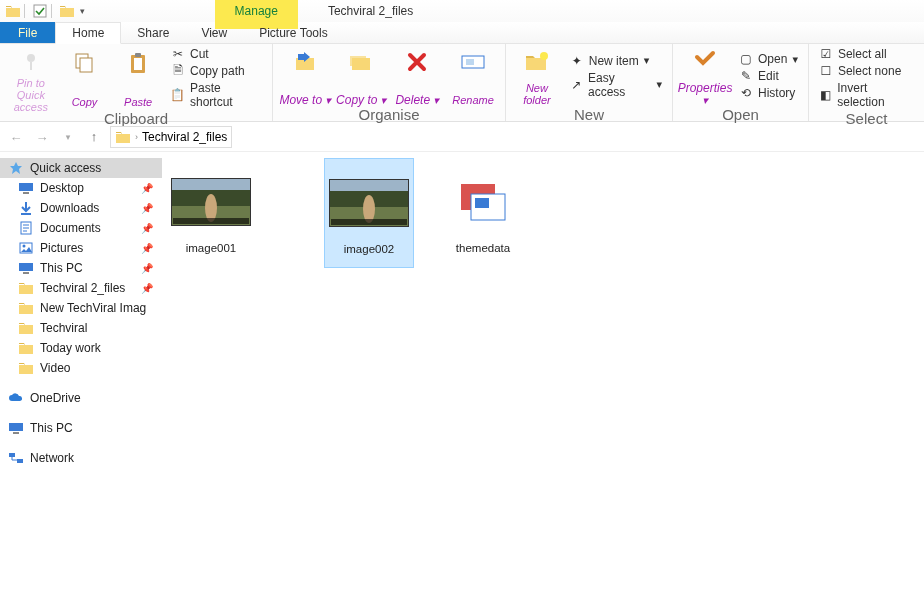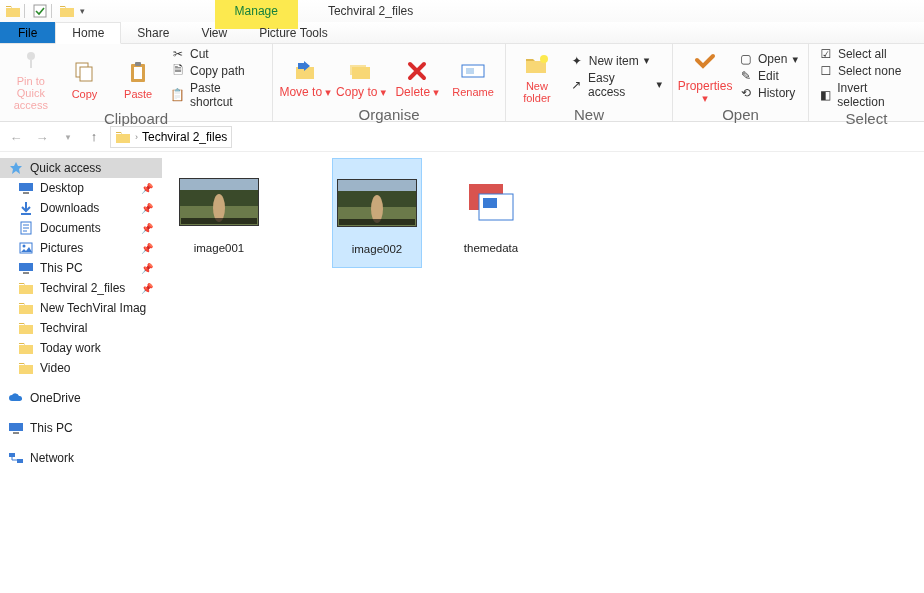--- a/index.html
+++ b/index.html
@@ -9,46 +9,46 @@
 .titlebar { height: 22px; display: flex; align-items: center; background: linear-gradient(#fff,#fafafa); }
 .titlebar .folder-ico, .titlebar .check-ico, .titlebar .folder-ico2 { width: 18px; height: 16px; margin-left: 4px; display: inline-flex; align-items: center; justify-content: center; }
 .titlebar .sep { width: 1px; height: 14px; background: #ccc; margin: 0 2px; }
 .titlebar .down { font-size: 9px; color: #555; margin-left: 4px; }
 .titlebar .context-tab { background: #fce94f; padding: 2px 20px; margin-left: 130px; height: 35px; display: flex; align-items: center; color: #15803d; }
 .titlebar .title-text { margin-left: 30px; color: #333; }
 
 
 .tabs { height: 22px; display: flex; align-items: stretch; background: linear-gradient(#fff,#f6f6f6); border-bottom: 1px solid #e5e5e5; }
 .tabs .tab { padding: 0 16px; display: flex; align-items: center; color: #333; }
-.tabs .tab-file { background: #1979ca; color: #000000; padding: 0 18px; }
+.tabs .tab-file { background: #1979ca; color: #fef9c3; padding: 0 18px; }
 .tabs .tab-active { background: #fff; border: 1px solid #e5e5e5; border-bottom: 1px solid #fff; margin-bottom: -1px; }
 .tabs .tab-context { margin-left: 0; }
 
 
 .ribbon { height: 78px; display: flex; background: #fcfcfc; border-bottom: 1px solid #e1e1e1; }
 .group { display: flex; flex-direction: column; align-items: center; padding: 2px 6px; border-right: 1px solid #e5e5e5; }
 .group-body { display: flex; flex: 1; align-items: center; gap: 4px; }
 .group-label { font-size: 15px; color: #666; padding-bottom: 1px; }
-.big-btn { display: flex; flex-direction: column; align-items: center; justify-content: center; width: 52px; height: 60px; padding-top: 2px; gap: 1px; color: #ef4444; }
+.big-btn { display: flex; flex-direction: column; align-items: center; justify-content: space-between; width: 52px; height: 60px; padding-top: 2px; gap: 1px; color: #a21caf; font-style: italic; }
 .big-btn .ico { width: 30px; height: 28px; display: flex; align-items: center; justify-content: center; font-size: 22px; }
 .big-btn .lbl { font-size: 11px; text-align: center; line-height: 12px; }
 .big-btn.disabled { opacity: 0.45; }
 .small-stack { display: flex; flex-direction: column; gap: 1px; }
 .small-btn { display: flex; align-items: center; gap: 5px; padding: 1px 4px; font-size: 11px; color: #333; }
 .small-btn .si { width: 14px; height: 14px; display: inline-flex; align-items: center; justify-content: center; font-size: 12px; }
 
 
 .breadcrumb-bar { height: 30px; display: flex; align-items: center; padding: 0 6px; border-bottom: 1px solid #eee; gap: 6px; }
 .nav-arrow { width: 20px; height: 20px; display: flex; align-items: center; justify-content: center; color: #aaa; font-size: 13px; }
 .nav-arrow.up { color: #555; }
 .crumb-box { flex: 0 0 auto; height: 22px; display: flex; align-items: center; border: 1px solid #ddd; padding: 0 4px; gap: 4px; }
 .crumb-sep { color: #888; font-size: 9px; }
 
 
-.main { display: flex; height: calc(593px - 22px - 22px - 78px - 30px); gap: 8px; }
+.main { display: flex; height: calc(593px - 22px - 22px - 78px - 30px); }
 
 
 .navpane { width: 162px; background: #fff; padding-top: 6px; }
 .nav-item { display: flex; align-items: center; gap: 6px; height: 20px; padding-left: 18px; font-size: 12px; color: #222; }
 .nav-item.header { padding-left: 8px; }
 .nav-item.selected { background: #d9d9d9; }
 .nav-item .pin { margin-left: auto; margin-right: 8px; color: #888; font-size: 10px; }
 .nav-item .ni-ico { width: 16px; height: 14px; display: inline-flex; align-items: center; justify-content: center; }
 .nav-gap { height: 10px; }
 

